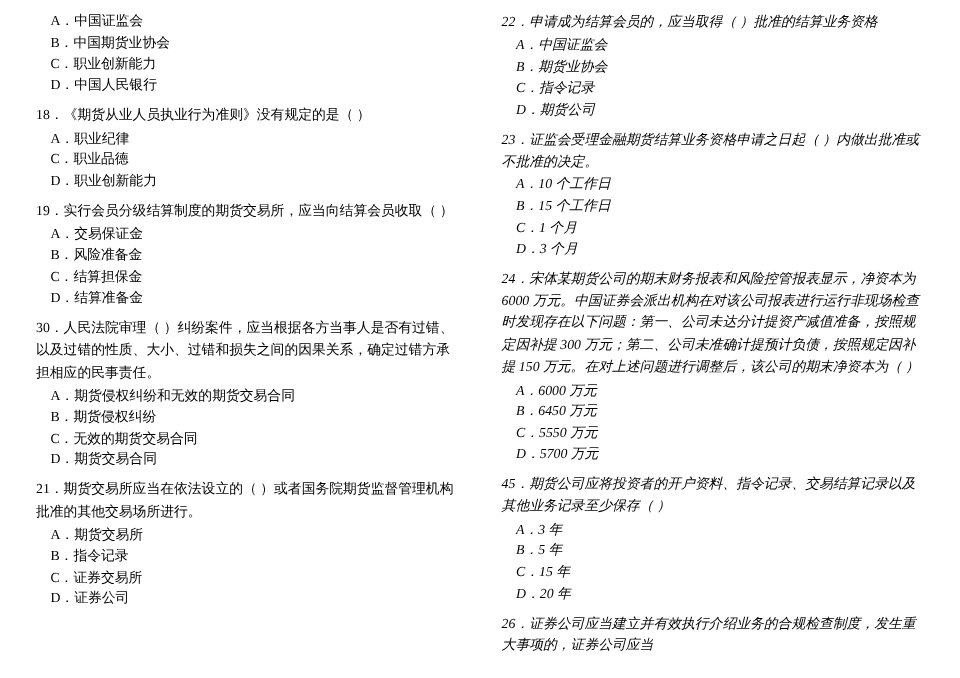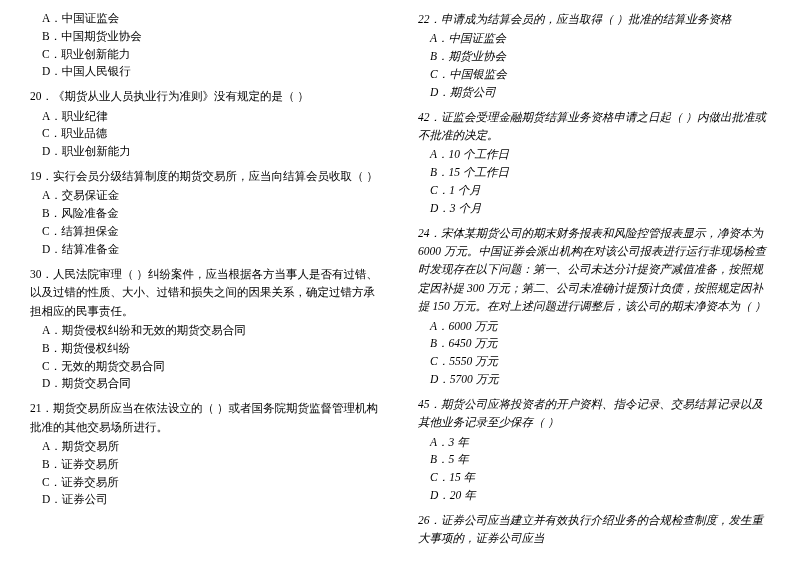--- a/index.html
+++ b/index.html
@@ -52,21 +52,21 @@
   <div class="column">
 
     <div class="question-block">
       <div class="option">A．中国证监会</div>
       <div class="option">B．中国期货业协会</div>
       <div class="option">C．职业创新能力</div>
       <div class="option">D．中国人民银行</div>
     </div>
 
     <div class="question-block">
-      <div class="question-title">20．《期货从业人员执业行为准则》没有规定的是（    ）</div>
+      <div class="question-title">18．《期货从业人员执业行为准则》没有规定的是（    ）</div>
       <div class="option">A．职业纪律</div>
       <div class="option">C．职业品德</div>
       <div class="option">D．职业创新能力</div>
     </div>
 
     <div class="question-block">
       <div class="question-title">19．实行会员分级结算制度的期货交易所，应当向结算会员收取（    ）</div>
       <div class="option">A．交易保证金</div>
       <div class="option">B．风险准备金</div>
       <div class="option">C．结算担保金</div>
@@ -77,39 +77,39 @@
       <div class="question-title">30．人民法院审理（    ）纠纷案件，应当根据各方当事人是否有过错、以及过错的性质、大小、过错和损失之间的因果关系，确定过错方承担相应的民事责任。</div>
       <div class="option">A．期货侵权纠纷和无效的期货交易合同</div>
       <div class="option">B．期货侵权纠纷</div>
       <div class="option">C．无效的期货交易合同</div>
       <div class="option">D．期货交易合同</div>
     </div>
 
     <div class="question-block">
       <div class="question-title">21．期货交易所应当在依法设立的（    ）或者国务院期货监督管理机构批准的其他交易场所进行。</div>
       <div class="option">A．期货交易所</div>
-      <div class="option">B．证券交易所</div>
+      <div class="option">B．指令记录</div>
       <div class="option">C．证券交易所</div>
       <div class="option">D．证券公司</div>
     </div>
 
   </div>
 
   <div class="column">
 
     <div class="question-block">
       <div class="question-title">22．申请成为结算会员的，应当取得（    ）批准的结算业务资格</div>
       <div class="option">A．中国证监会</div>
       <div class="option">B．期货业协会</div>
-      <div class="option">C．中国银监会</div>
+      <div class="option">C．指令记录</div>
       <div class="option">D．期货公司</div>
     </div>
 
     <div class="question-block">
-      <div class="question-title">42．证监会受理金融期货结算业务资格申请之日起（    ）内做出批准或不批准的决定。</div>
+      <div class="question-title">23．证监会受理金融期货结算业务资格申请之日起（    ）内做出批准或不批准的决定。</div>
       <div class="option">A．10 个工作日</div>
       <div class="option">B．15 个工作日</div>
       <div class="option">C．1 个月</div>
       <div class="option">D．3 个月</div>
     </div>
 
     <div class="question-block">
       <div class="question-title">24．宋体某期货公司的期末财务报表和风险控管报表显示，净资本为 6000 万元。中国证券会派出机构在对该公司报表进行运行非现场检查时发现存在以下问题：第一、公司未达分计提资产减值准备，按照规定因补提 300 万元；第二、公司未准确计提预计负债，按照规定因补提 150 万元。在对上述问题进行调整后，该公司的期末净资本为（    ）</div>
       <div class="option">A．6000 万元</div>
       <div class="option">B．6450 万元</div>

